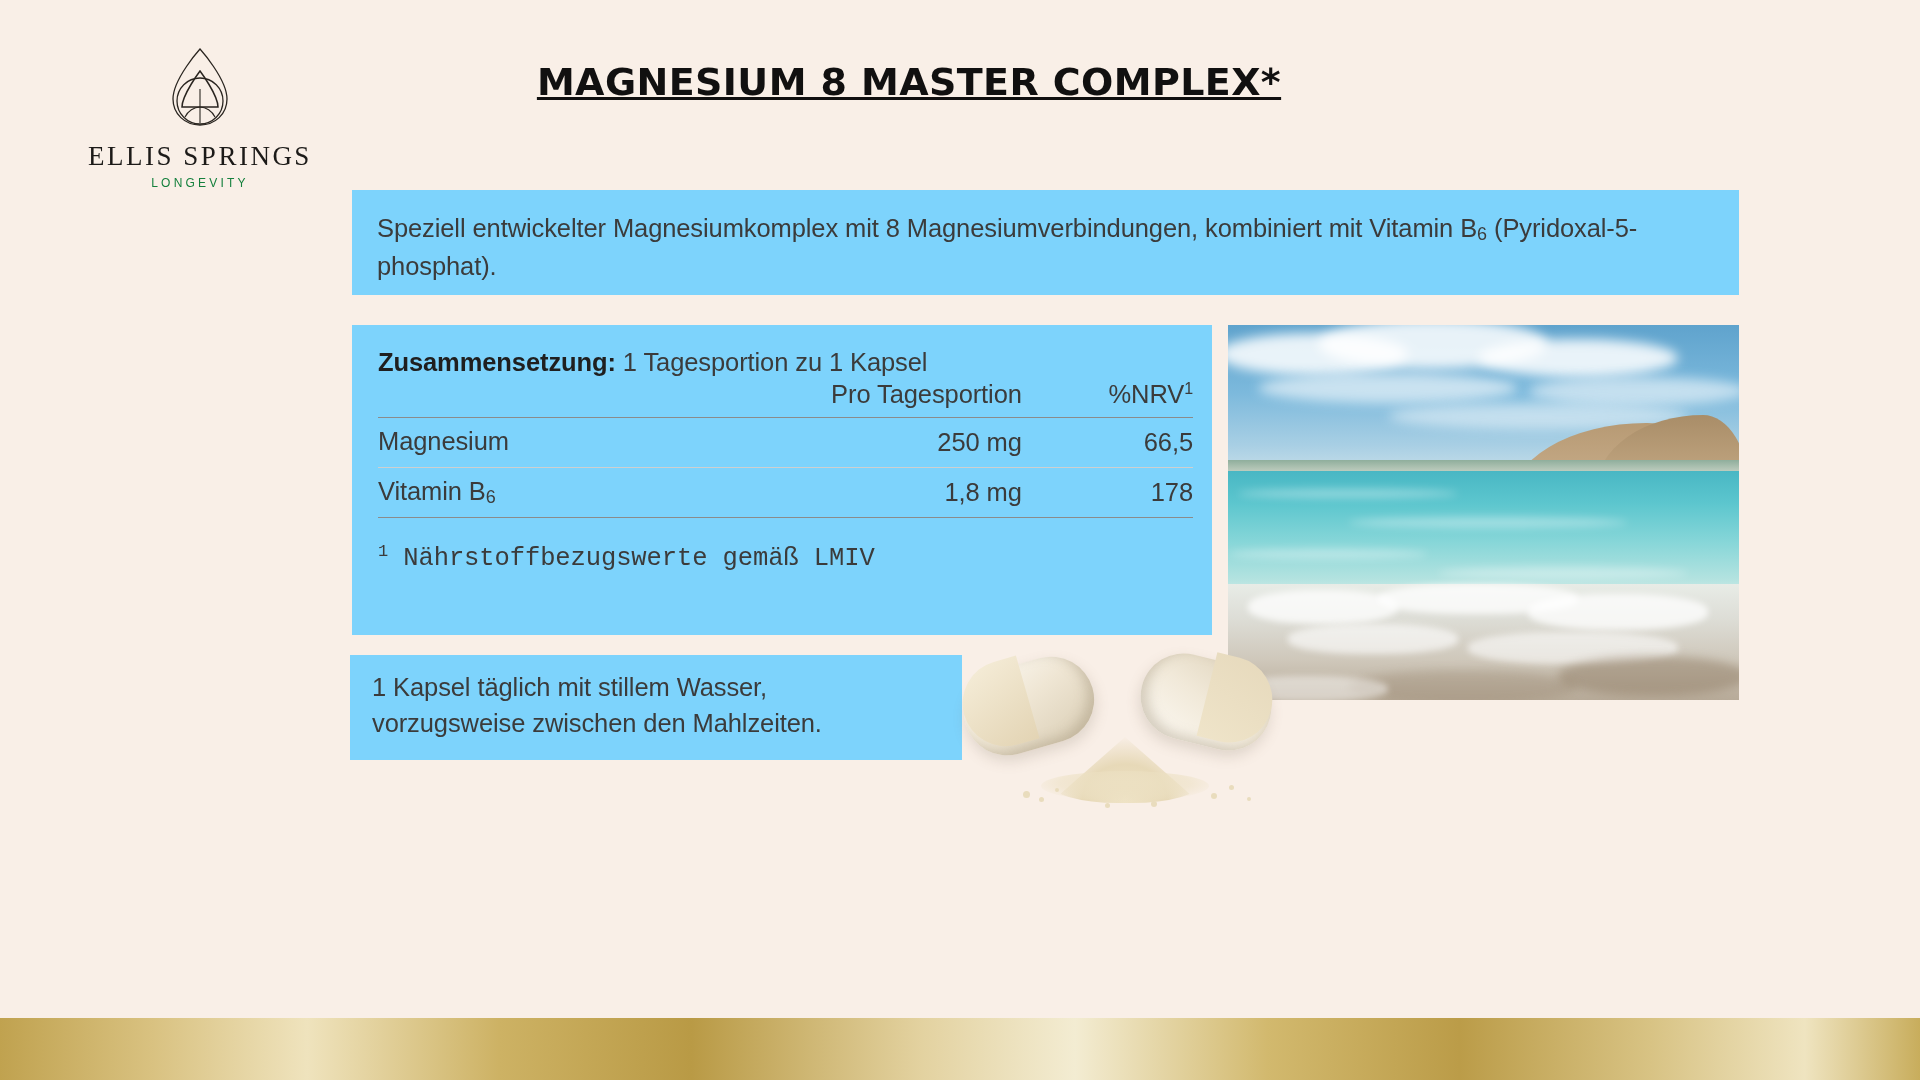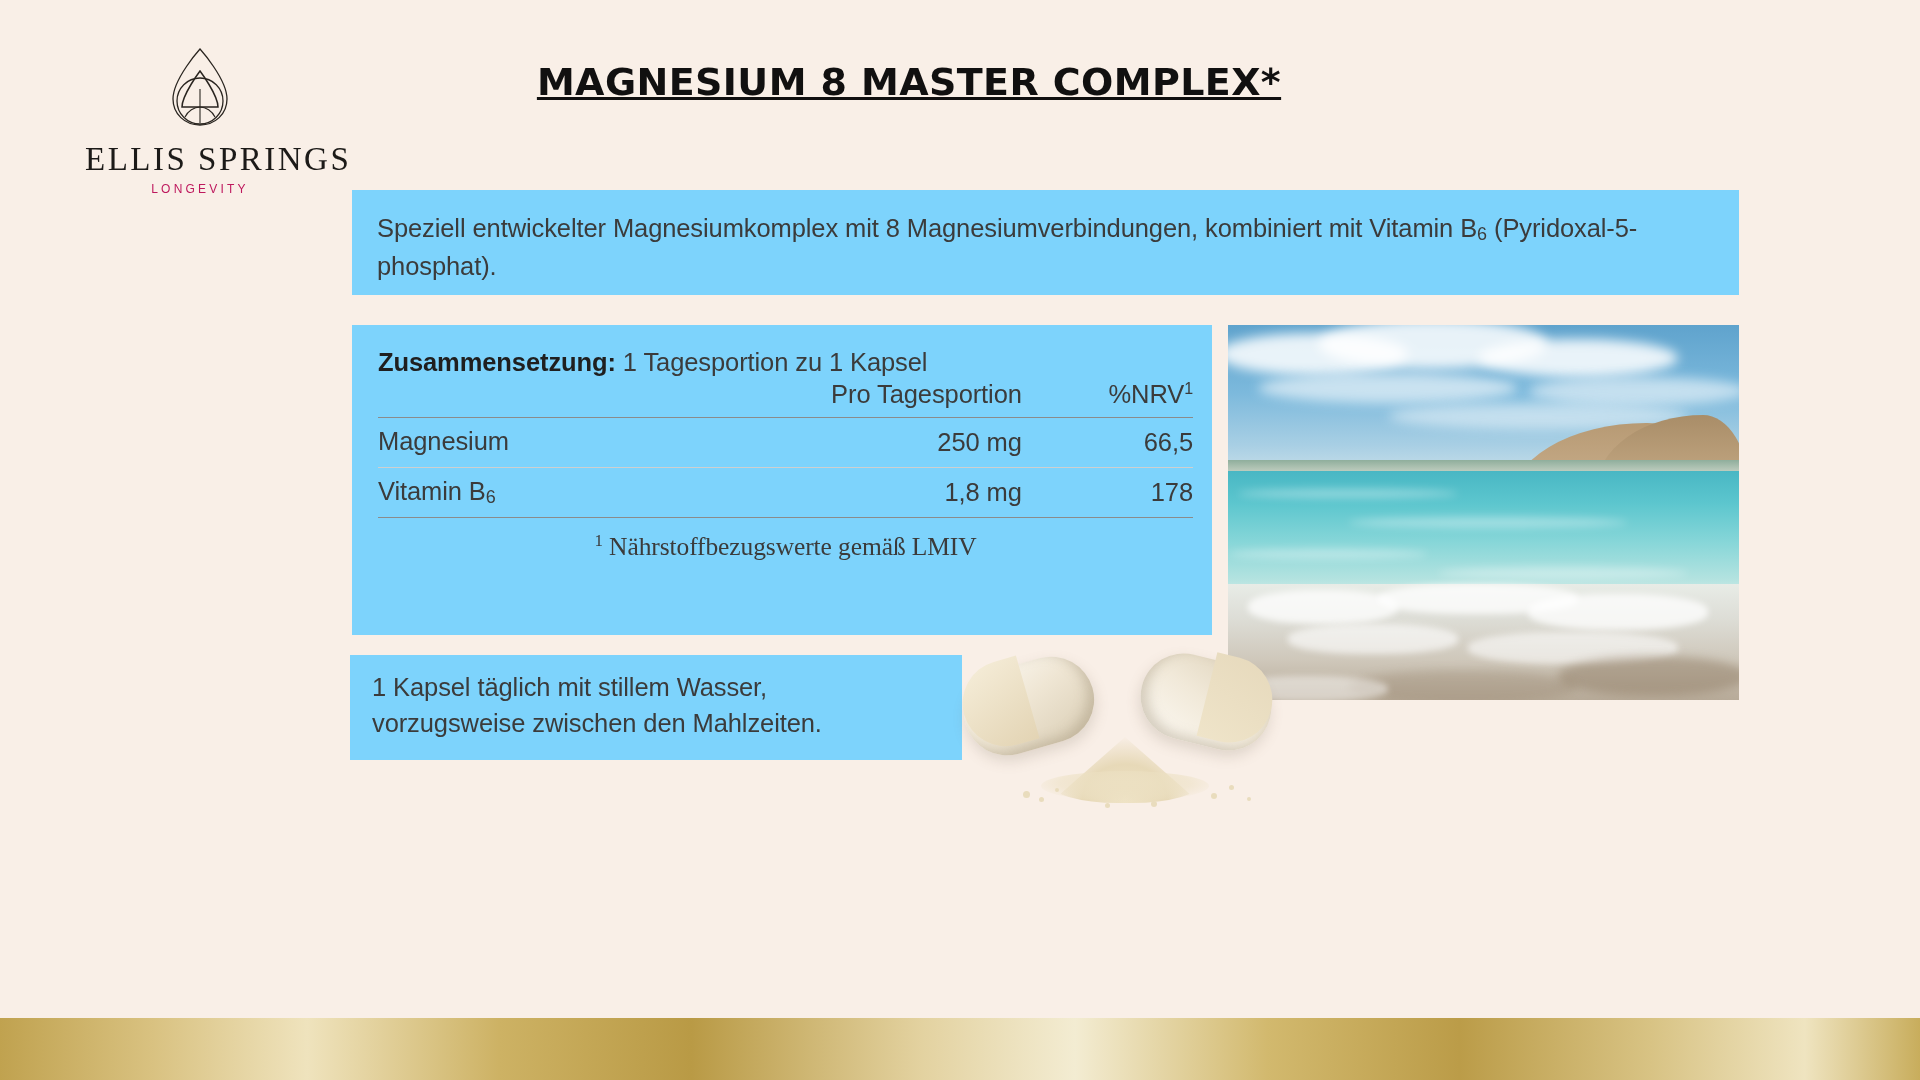--- a/index.html
+++ b/index.html
@@ -24,31 +24,31 @@
     text-align: center;
   }
   .logo-mark {
     width: 78px;
     height: 90px;
     margin: 0 auto 8px auto;
     display: block;
   }
   .logo-wordmark {
     font-family: "Liberation Serif", serif;
-    font-size: 33px;
+    font-size: 27px;
     letter-spacing: 2.5px;
     color: #1c1a18;
     white-space: nowrap;
     line-height: 1;
   }
   .logo-sub {
     font-family: "Liberation Sans", sans-serif;
     font-size: 12px;
     letter-spacing: 3.2px;
-    color: #be185d;
+    color: #15803d;
     margin-top: 7px;
     line-height: 1;
   }
 
   
   .page-title {
     position: absolute;
     left: 449px;
     top: 60px;
     width: 920px;
@@ -139,27 +139,26 @@
   .sup {
     font-size: 16px;
     vertical-align: super;
     line-height: 0;
   }
   .subn {
     font-size: 18px;
     vertical-align: -0.18em;
   }
   .footnote {
-    font-family: Liberation Serif, serif;
+    font-family: Liberation Mono, monospace;
     font-size: 25.5px;
     color: #3b3b3b;
-    margin-top: 14px;
+    margin-top: 26px;
     letter-spacing: -0.1px;
     white-space: nowrap;
-    text-align: center;
   }
   .footnote .sup { font-size: 17px; }
 
   
   .dose-panel {
     left: 350px;
     top: 655px;
     width: 612px;
     height: 105px;
     padding: 14px 22px 0 22px;

